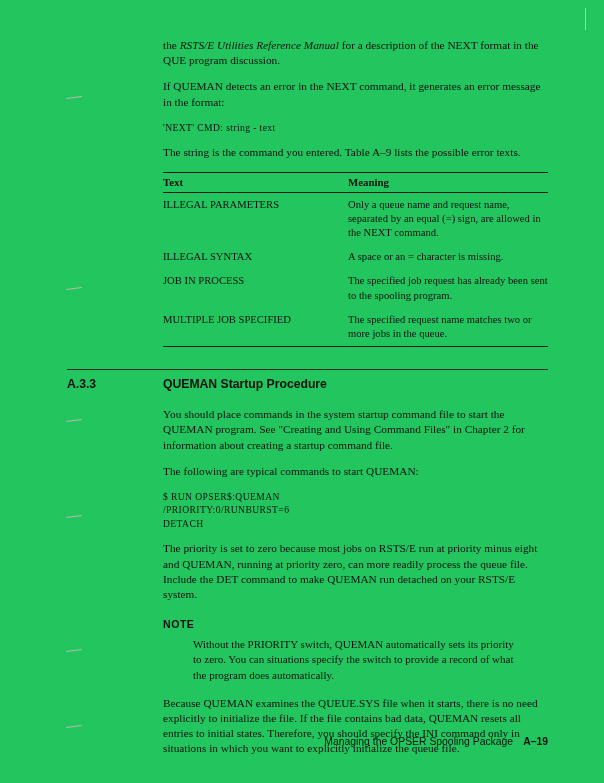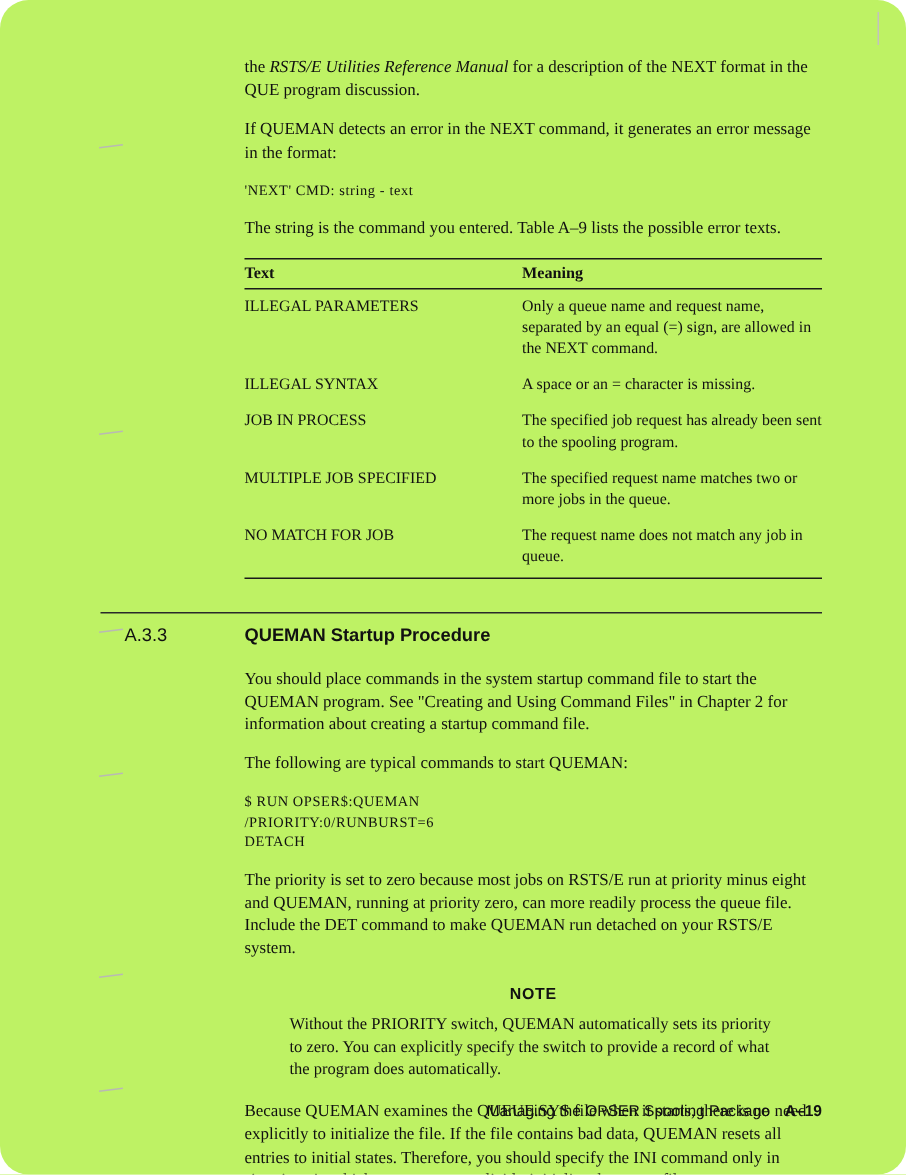--- a/index.html
+++ b/index.html
@@ -13,22 +13,21 @@
     font-family: "Liberation Serif", serif;
     color: #111111;
     position: relative;
     overflow: hidden;
   }
   .page {
     position: absolute;
     left: 0; top: 0;
     width: 604px;
     height: 783px;
-    background: #bef264;
-    border-radius: 19px;
+    background: #22c55e;
   }
   
   .edge-mark {
     position: absolute;
     width: 16px;
     height: 1px;
     background: #b9b9b4;
     left: 66px;
     transform: rotate(-7deg);
   }
@@ -109,32 +108,30 @@
     margin-bottom: 16px;
     font-family: "Liberation Sans", sans-serif;
     font-weight: bold;
     font-size: 12.2px;
   }
   .section-num {
     position: absolute;
     left: -96px;
     top: 0;
     font-family: "Liberation Sans", sans-serif;
-    font-weight: normal;
+    font-weight: bold;
     font-size: 12.2px;
-    margin-left: 16px;
   }
   .head-rule-wrap {
     position: relative;
     left: -96px;
     width: 481px;
   }
 
   .note-title {
-    text-align: center;
     font-family: "Liberation Sans", sans-serif;
     font-weight: bold;
     font-size: 10.6px;
     letter-spacing: 0.5px;
     margin: 16px 0 7px 0;
   }
   .note-body {
     margin: 0 30px 13px 30px;
     font-size: 11px;
     line-height: 15.2px;
@@ -197,24 +194,20 @@
           <td class="c2">A space or an = character is missing.</td>
         </tr>
         <tr>
           <td class="c1">JOB IN PROCESS</td>
           <td class="c2">The specified job request has already been sent to the spooling program.</td>
         </tr>
         <tr>
           <td class="c1">MULTIPLE JOB SPECIFIED</td>
           <td class="c2">The specified request name matches two or more jobs in the queue.</td>
         </tr>
-        <tr>
-          <td class="c1">NO MATCH FOR JOB</td>
-          <td class="c2">The request name does not match any job in queue.</td>
-        </tr>
       </tbody>
     </table>
     <div class="rule-thin"></div>
 
     <div class="head-rule-wrap">
       <div class="section-rule"></div>
     </div>
 
     <div class="section-head">
       <span class="section-num">A.3.3</span>
@@ -225,21 +218,21 @@
 
     <p class="body-text">The following are typical commands to start QUEMAN:</p>
 
     <div class="mono">$ RUN OPSER$:QUEMAN
 /PRIORITY:0/RUNBURST=6
 DETACH</div>
 
     <p class="body-text">The priority is set to zero because most jobs on RSTS/E run at priority minus eight and QUEMAN, running at priority zero, can more readily process the queue file. Include the DET command to make QUEMAN run detached on your RSTS/E system.</p>
 
     <div class="note-title">NOTE</div>
-    <div class="note-body">Without the PRIORITY switch, QUEMAN automatically sets its priority to zero.  You can explicitly specify the switch to provide a record of what the program does automatically.</div>
+    <div class="note-body">Without the PRIORITY switch, QUEMAN automatically sets its priority to zero.  You can situations specify the switch to provide a record of what the program does automatically.</div>
 
     <p class="body-text">Because QUEMAN examines the QUEUE.SYS file when it starts, there is no need explicitly to initialize the file. If the file contains bad data, QUEMAN resets all entries to initial states. Therefore, you should specify the INI command only in situations in which you want to explicitly initialize the queue file.</p>
 
   </div>
 
   <div class="footer">
     <span>Managing the OPSER Spooling Package</span><span class="pg">A–19</span>
   </div>
 
 </div>

